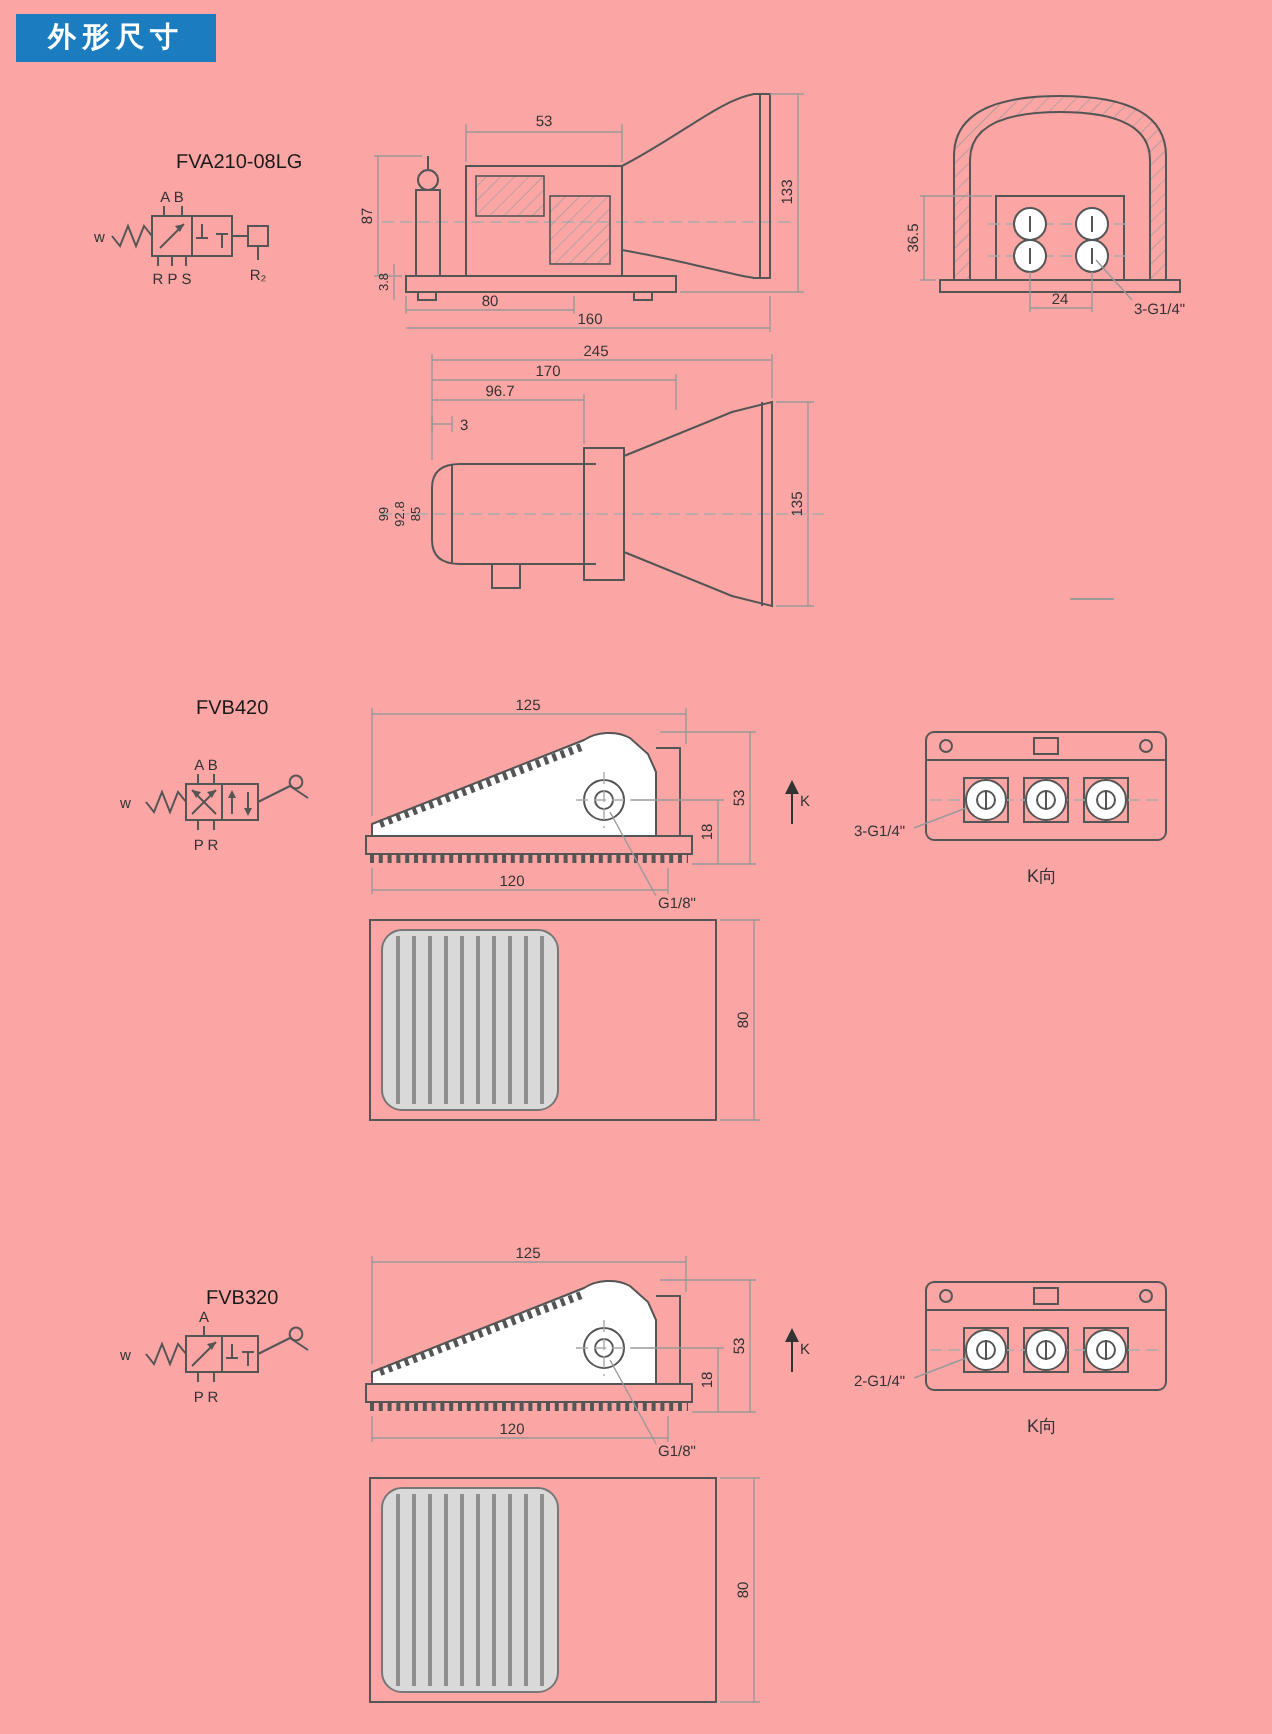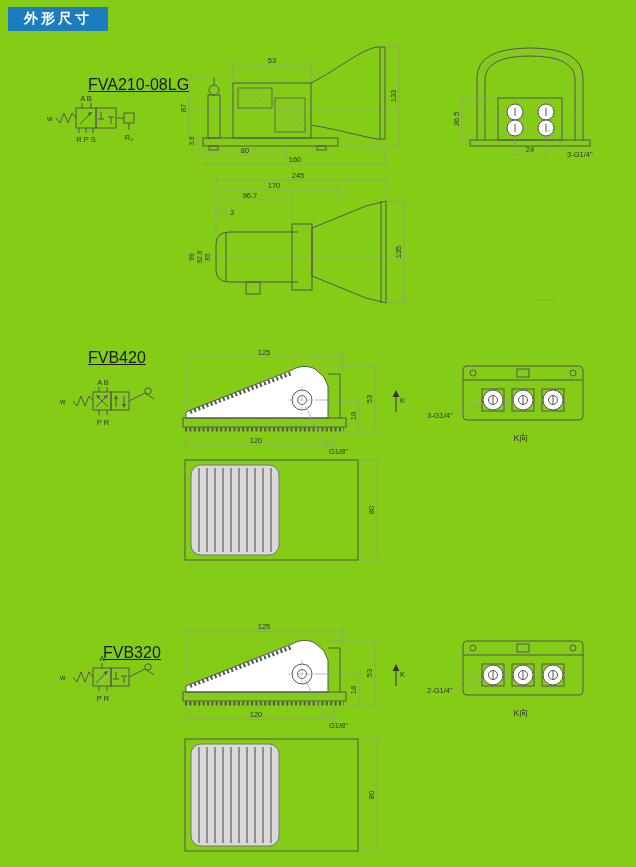--- a/index.html
+++ b/index.html
@@ -1,21 +1,21 @@
 <!DOCTYPE html>
 <html><head>
 <meta charset="utf-8">
 <style>
   * { margin:0; padding:0; box-sizing:border-box; }
   html,body { background:#e9e9e9; font-family:"Liberation Sans", sans-serif; }
-  #page { position:relative; width:636px; height:867px; background:#84cc16; overflow:hidden; margin:0 auto; }
+  #page { position:relative; width:636px; height:867px; background:#fca5a5; overflow:hidden; margin:0 auto; }
   .abs { position:absolute; }
   .badge { position:absolute; left:8px; top:7px; background:#1b7cc0; color:#fff;
            font-size:14px; font-weight:bold; padding:3px 16px; letter-spacing:3px; }
-  .model-label { position:absolute; font-size:16px; color:#1a1a1a;text-decoration:underline; }
+  .model-label { position:absolute; font-size:10px; color:#1a1a1a; }
   svg text { font-family:"Liberation Sans", sans-serif; font-size:7.5px; fill:#333; }
   svg text.small { font-size:6.5px; }
   svg text.cn { font-size:9px; }
   .obj  { fill:none; stroke:#555; stroke-width:1; }
   .objf { fill:#fff;  stroke:#555; stroke-width:1; }
   .dim  { fill:none; stroke:#999; stroke-width:0.7; }
   .cl   { fill:none; stroke:#aaa; stroke-width:0.7; stroke-dasharray:6 3; }
   .teeth{ fill:none; stroke:#555; stroke-width:4; stroke-dasharray:2 2.4; }
   .stripe { stroke:#8f8f8f; stroke-width:2; }
   .sep { position:absolute; width:22px; height:1px; background:#9a9a9a; }
@@ -167,21 +167,21 @@
       <text transform="rotate(-90 30 85)" x="30" y="85" text-anchor="middle" class="small">85</text>
       <line class="dim" x1="208" y1="29" x2="227" y2="29"></line>
       <line class="dim" x1="208" y1="131" x2="227" y2="131"></line>
       <line class="dim" x1="224" y1="29" x2="224" y2="131"></line>
       <text transform="rotate(-90 221 80)" x="221" y="80" text-anchor="middle">135</text>
     </g>
   </svg>
 
   <div class="sep" style="left:535px;top:299px"></div>
 
-  <div class="model-label" style="left:88px;top:349px">FVB420</div>
+  <div class="model-label" style="left:98px;top:349px">FVB420</div>
 
   <svg class="abs" style="left:55px;top:376px" width="115" height="52" viewBox="0 0 115 52">
     <g class="obj">
       <rect x="38" y="16" width="18" height="18"></rect>
       <rect x="56" y="16" width="18" height="18"></rect>
       <line x1="41" y1="31" x2="53" y2="19"></line>
         <path d="M53,19 l-4.5,1 l2.5,3 z" fill="#555" stroke="none"></path>
       <line x1="53" y1="31" x2="41" y2="19"></line>
         <path d="M41,19 l4.5,1 l-2.5,3 z" fill="#555" stroke="none"></path>
       <line x1="61" y1="31" x2="61" y2="20"></line>

